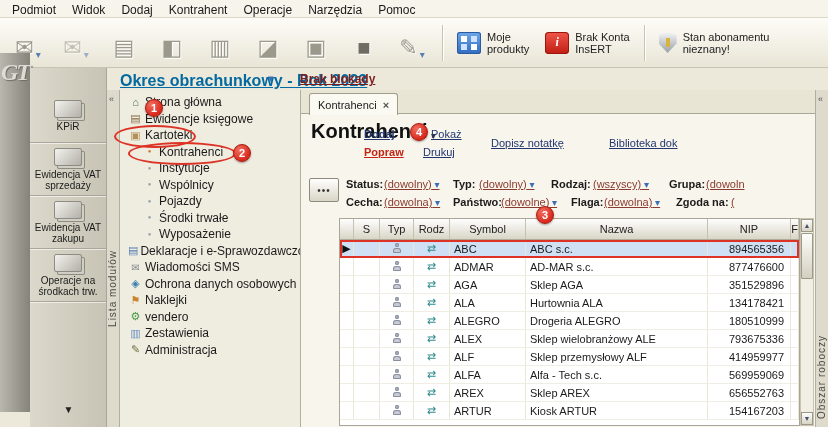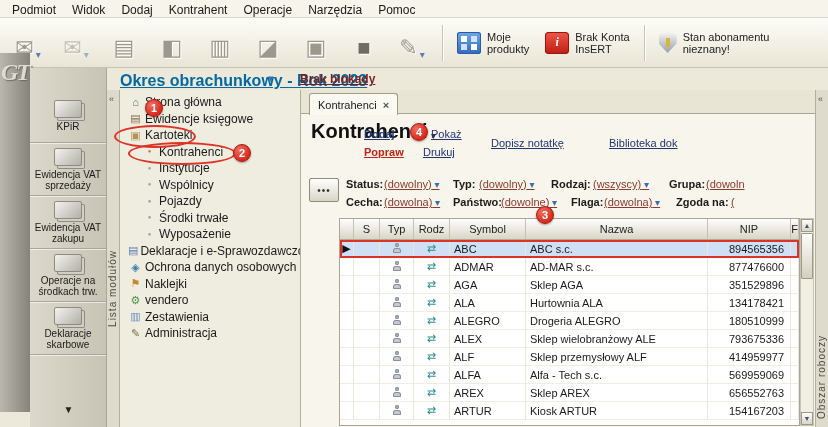--- a/index.html
+++ b/index.html
@@ -220,24 +220,20 @@
     <span style="width:72px">Ewidencja VAT sprzedaży</span>
   </div>
   <div class="mod">
     <span class="mico"></span>
     <span style="width:72px">Ewidencja VAT zakupu</span>
   </div>
   <div class="mod">
     <span class="mico"></span>
     <span style="width:72px">Operacje na środkach trw.</span>
   </div>
-  <div class="mod">
-    <span class="mico"></span>
-    <span style="width:72px">Deklaracje skarbowe</span>
-  </div>
   <div class="mod-down">▼</div>
 </div>
 
 <div class="vstrip left">
   <span class="vchev">«</span>
   <span class="vlabel" style="top:160px">Lista modułów</span>
 </div>
 
 <div class="treepanel">
   <div class="titem lvl0">
@@ -272,20 +268,24 @@
       <span class="tico ico-dot"></span>
       <span>Środki trwałe</span>
     </div>
   <div class="titem lvl1">
       <span class="tico ico-dot"></span>
       <span>Wyposażenie</span>
     </div>
   <div class="titem lvl0">
       <span class="tico ico-doc"></span>
       <span>Deklaracje i e-Sprawozdawczość</span>
+    </div>
+  <div class="titem lvl0">
+      <span class="tico ico-mail"></span>
+      <span>Wiadomości SMS</span>
     </div>
   <div class="titem lvl0">
       <span class="tico ico-shield2"></span>
       <span>Ochrona danych osobowych</span>
     </div>
   <div class="titem lvl0">
       <span class="tico ico-tag"></span>
       <span>Naklejki</span>
     </div>
   <div class="titem lvl0">

